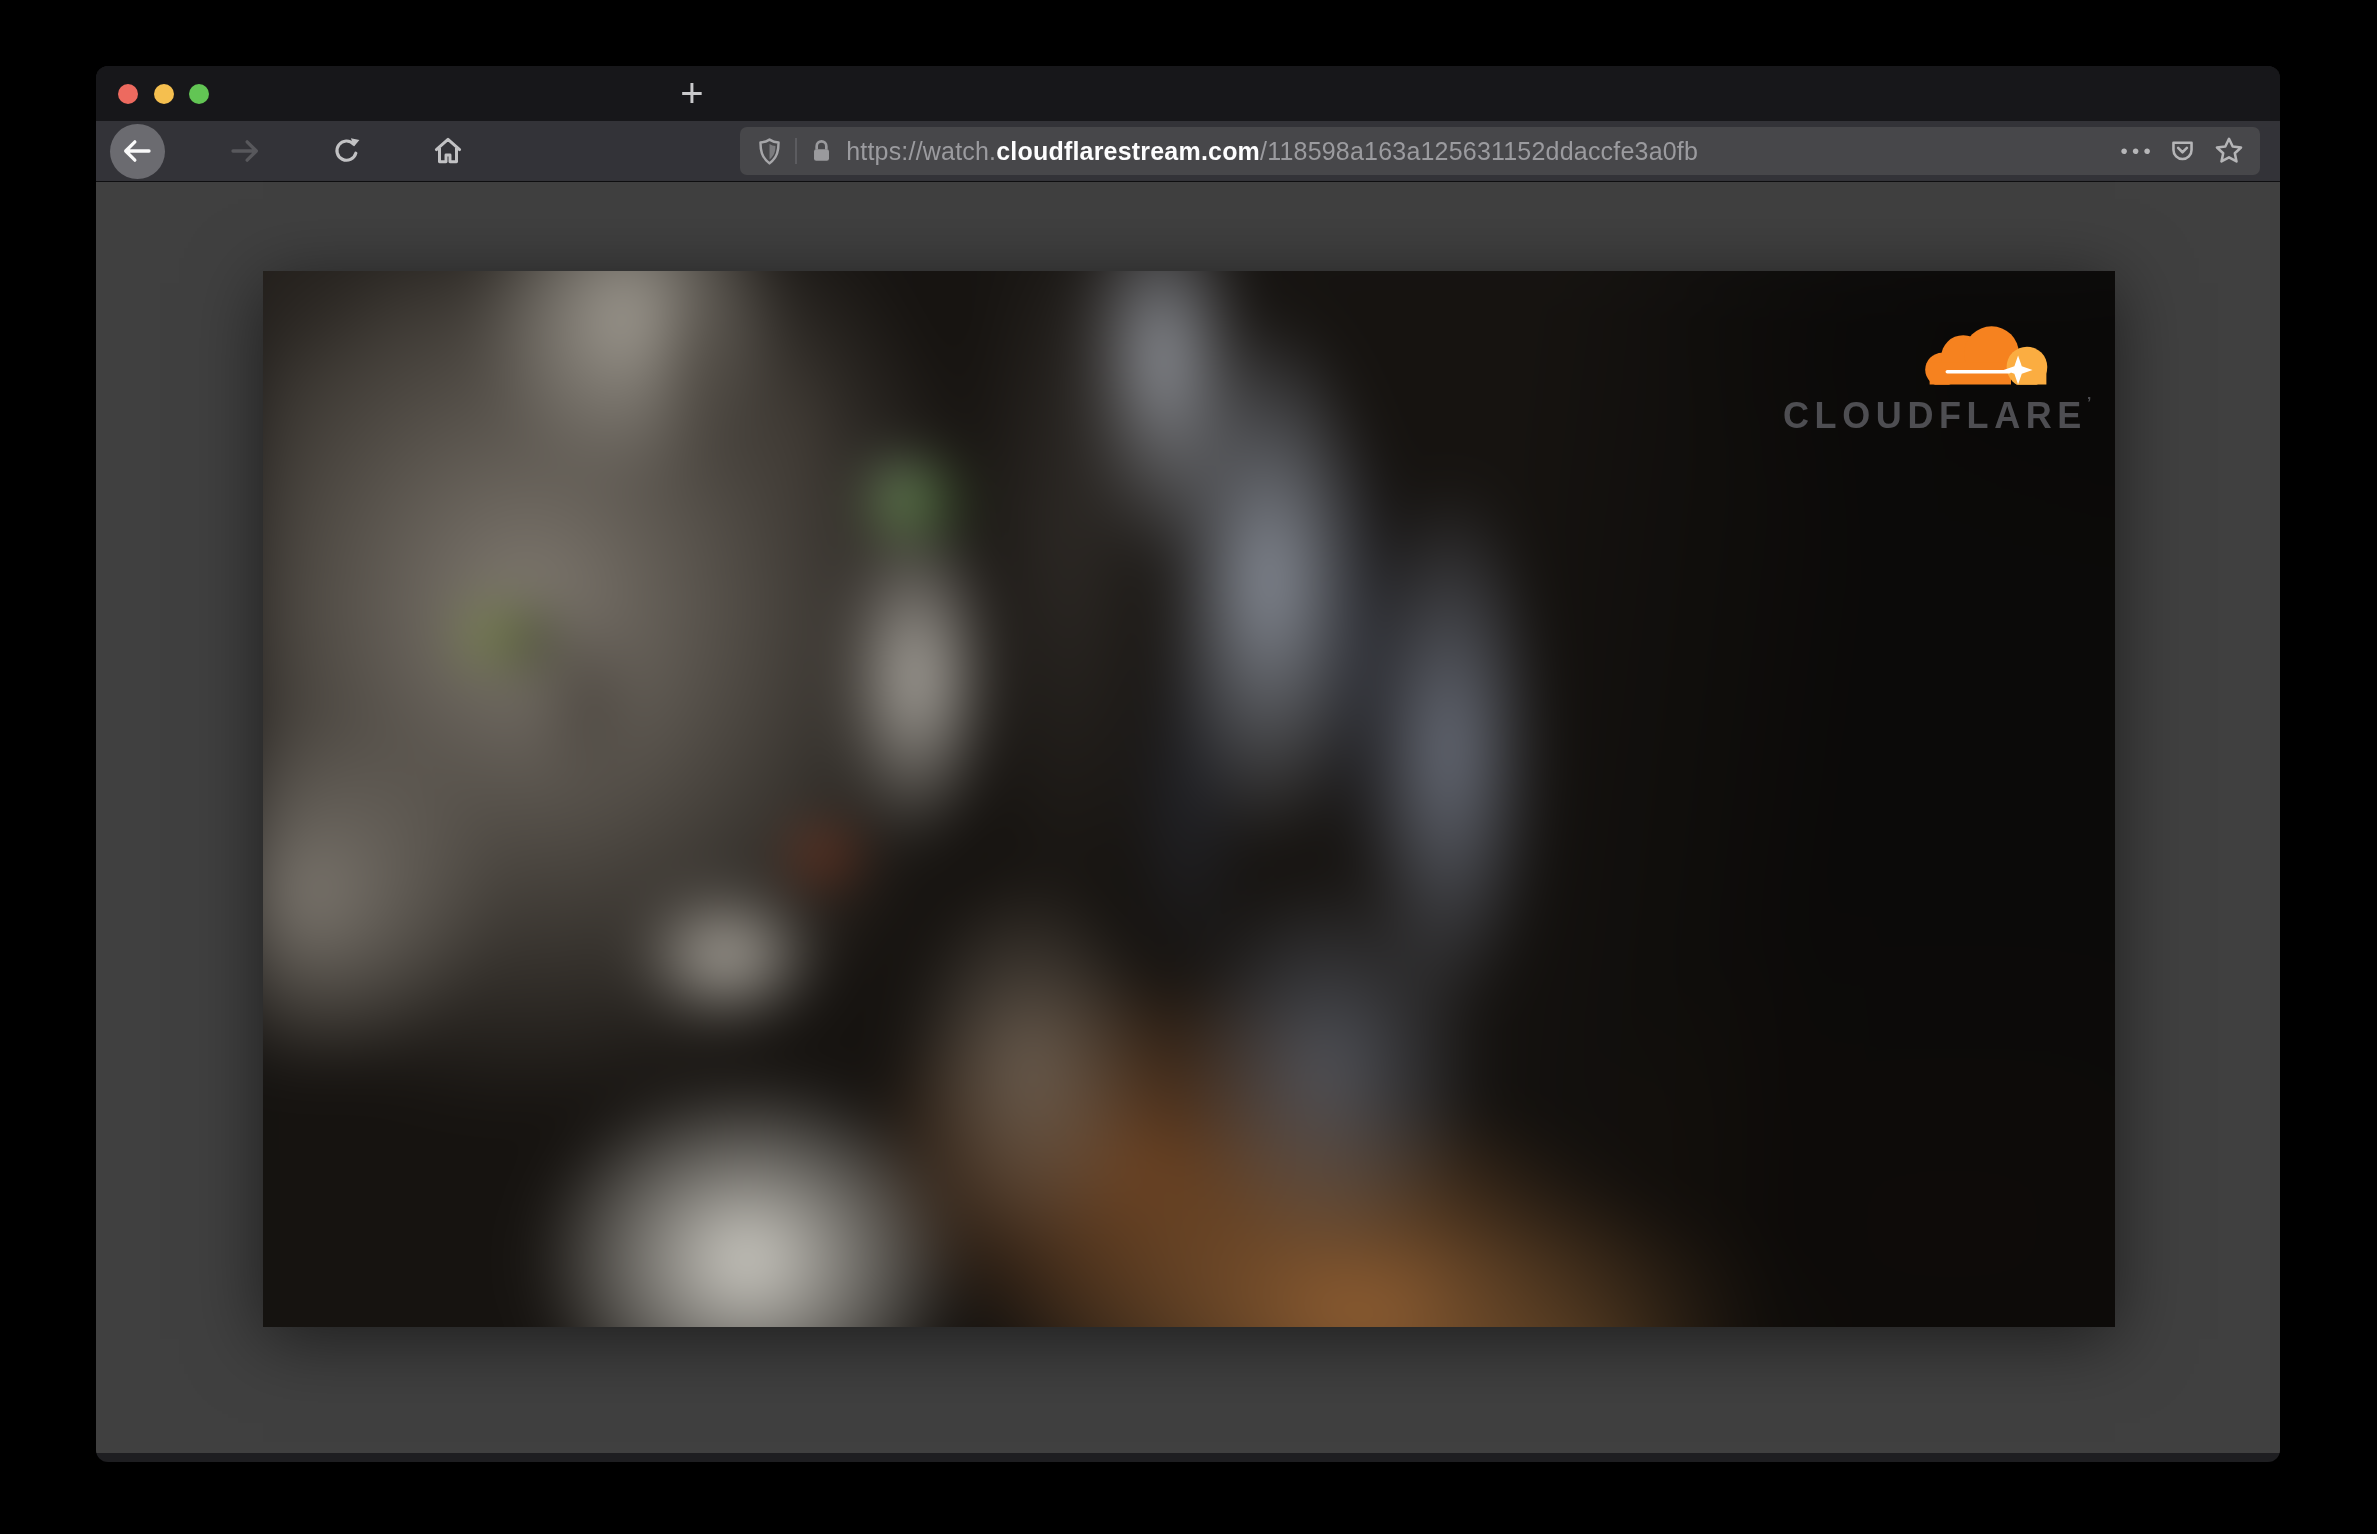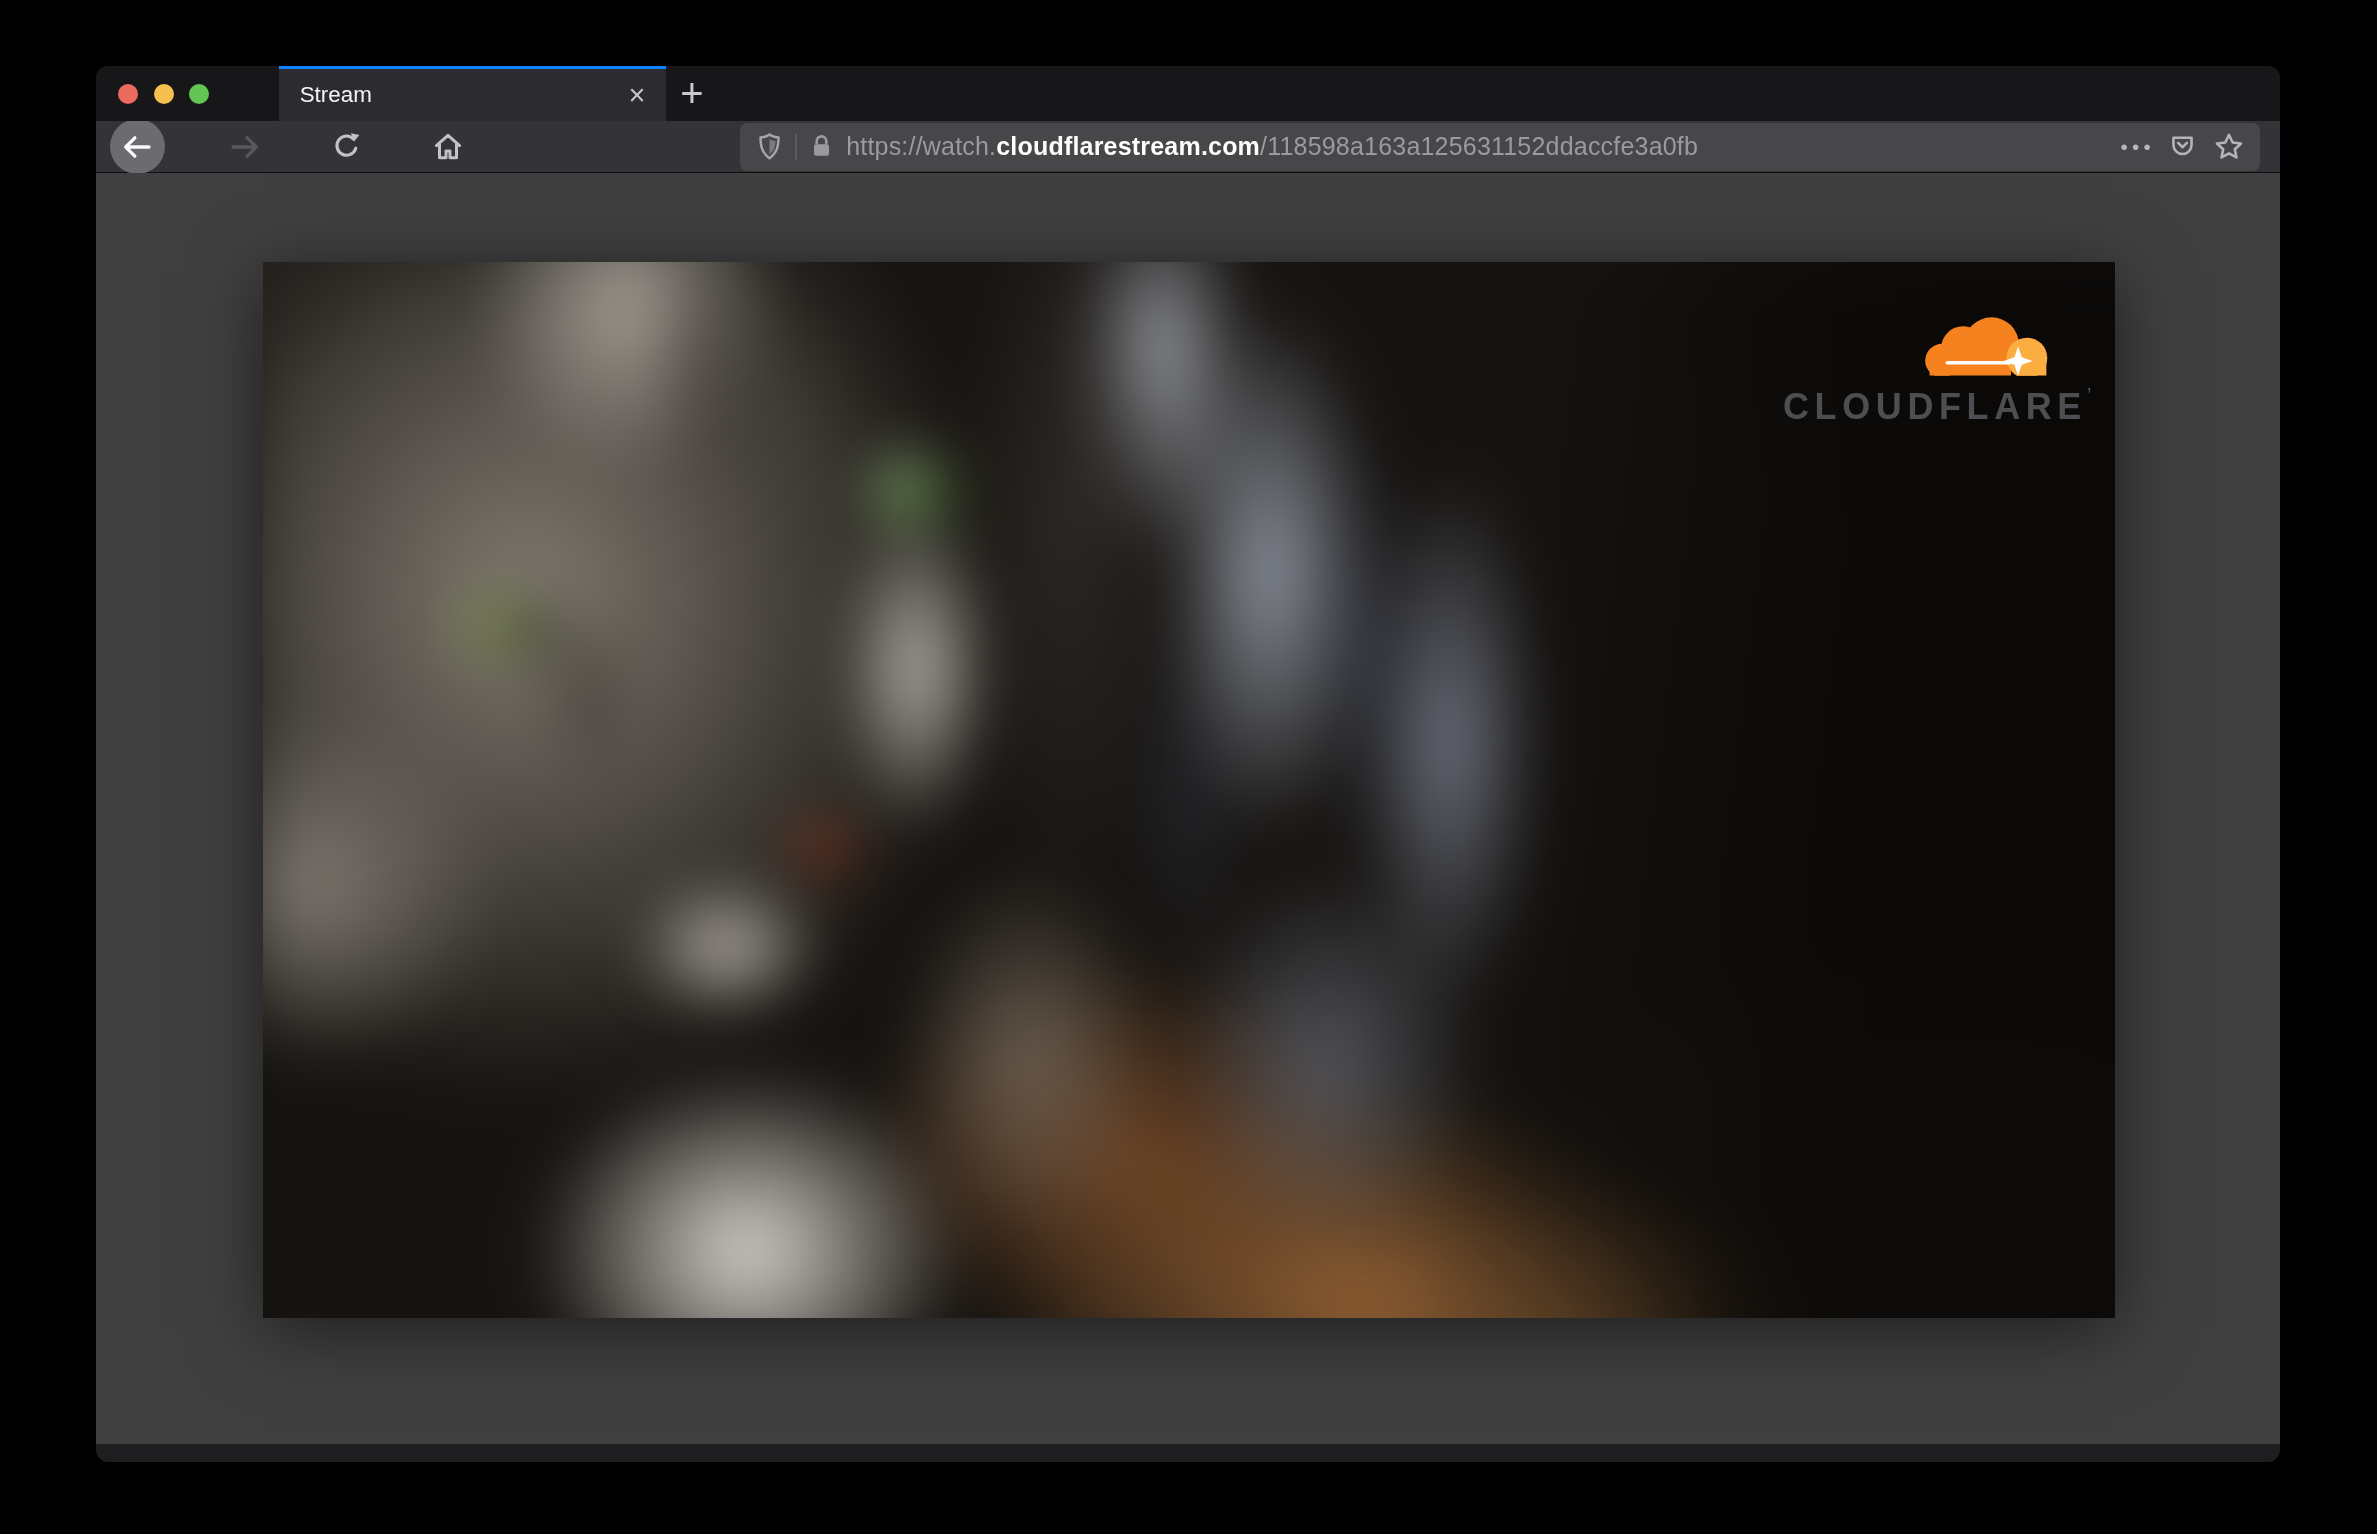--- a/index.html
+++ b/index.html
@@ -17,21 +17,21 @@
   .traffic { position:absolute; left:22.4px; top:0; height:55px; display:flex; align-items:center; gap:15.5px; }
   .light { width:20px; height:20px; border-radius:50%; }
   .tab { position:absolute; left:183px; top:0; width:387px; height:55px; background:#2c2c30;
          border-top:3.4px solid #0a84ff; display:flex; align-items:center; padding:0 13.8px 0 20.7px; }
   .tab-title { font-size:22.4px; color:#f4f4f5; flex:1; white-space:nowrap; overflow:hidden; }
   .tab-close { font-size:29px; line-height:1; color:#c6c6c8; padding:0 6.9px; cursor:default; }
   .new-tab { position:absolute; left:572px; top:6.9px; width:48px; height:41px; display:flex;
              align-items:center; justify-content:center; font-size:40px; font-weight:200; color:#c9c9cb; }
 
   
-  .toolbar { height:52px; background:#333338; display:flex; align-items:center;
+  .toolbar { height:61px; background:#333338; display:flex; align-items:center;
              padding:0 13.8px; border-bottom:1.7px solid #0f0f11;gap:48px; }
   .nav-btn { width:48px; height:48px; display:flex; align-items:center; justify-content:center; flex:none; }
   .back-btn { width:55px; height:55px; border-radius:50%; background:#6b6b70; margin-right:8.6px; }
   .fwd-btn { margin-right:5.2px; }
   .reload-btn { margin-right:5.2px; }
   .flex-space { width:172px; flex:none; }
   .urlbar { width:1520px; height:48px; flex:none; background:#47474a; border-radius:6.9px;
             display:flex; align-items:center; padding:0 13.8px; }
   .url-divider { width:1.7px; height:26px; background:#5c5c60; margin:0 10.3px; flex:none; }
   .url-text { flex:1; font-size:25px; white-space:nowrap; overflow:hidden; margin-left:10.3px; letter-spacing:0.2px; }
@@ -104,24 +104,20 @@
 <div class="stage">
   <div class="browser-window">
 
     <div class="titlebar">
       <div class="traffic">
         <div class="light" style="background:#ed6a5f"></div>
         <div class="light" style="background:#f5bf4f"></div>
         <div class="light" style="background:#62c554"></div>
       </div>
 
-      <div class="tab">
-        <span class="tab-title">Stream</span>
-        <span class="tab-close">×</span>
-      </div>
 
       <div class="new-tab">
         <span>+</span>
       </div>
     </div>
 
     <div class="toolbar">
 
       <div class="nav-btn back-btn">
         <svg width="34" height="34" viewBox="0 0 24 24">

